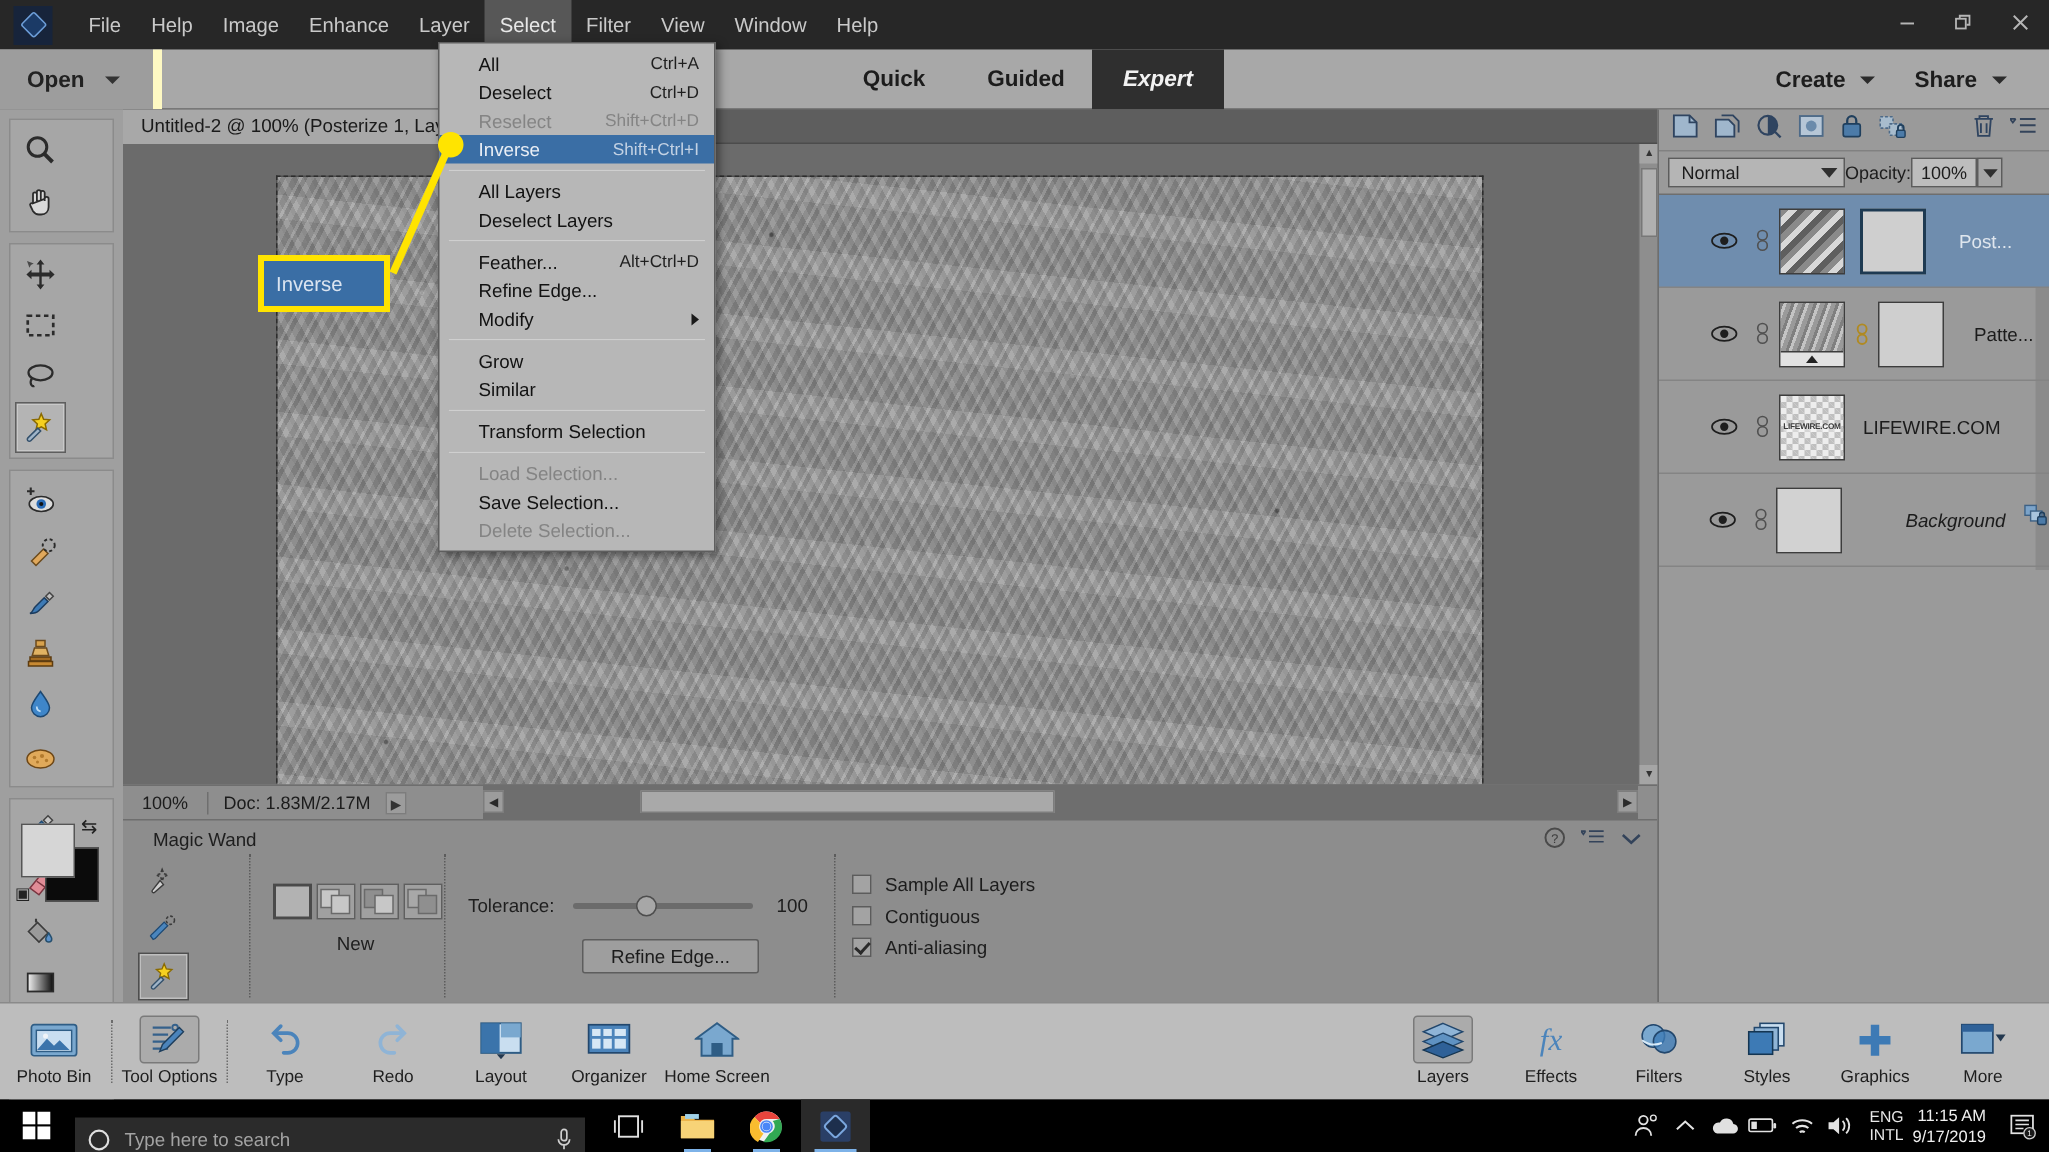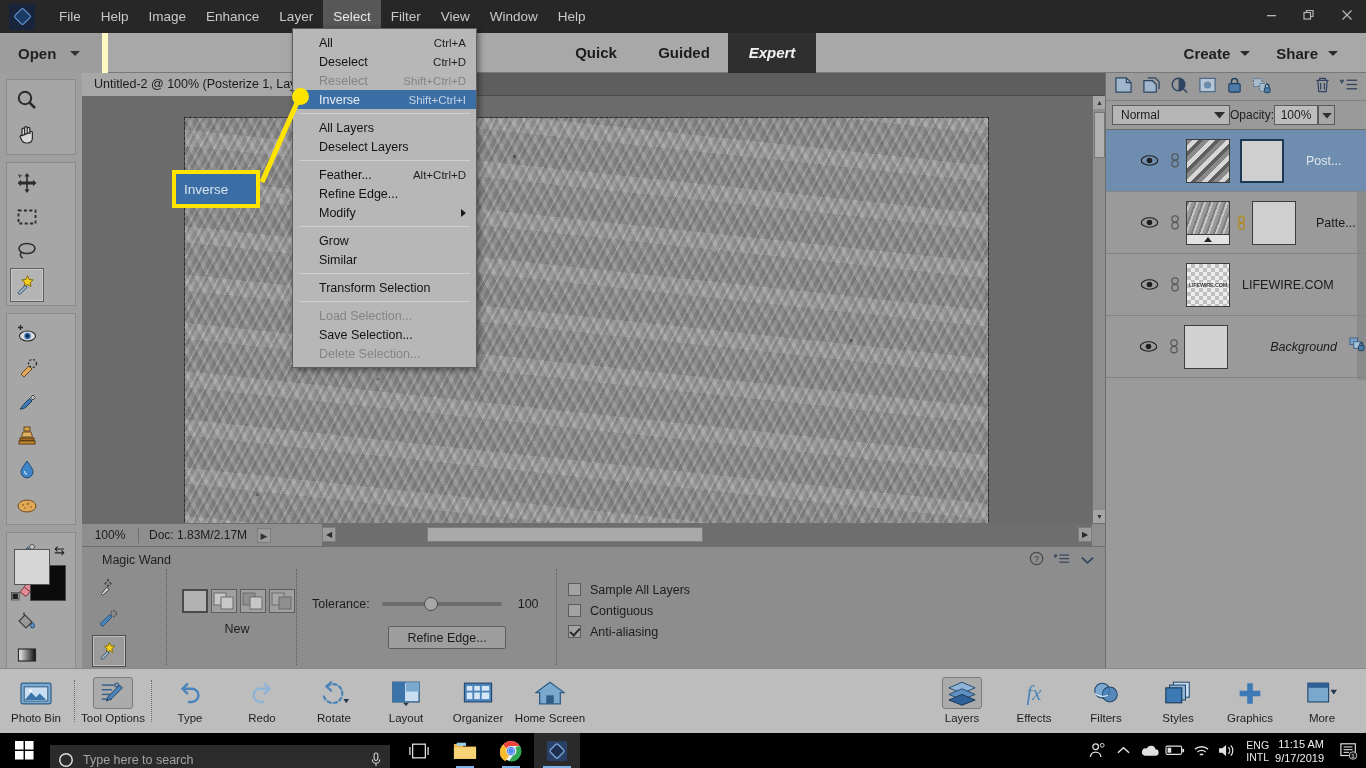--- a/index.html
+++ b/index.html
@@ -943,32 +943,20 @@
                 <path d="M23 9h-9a7 7 0 0 0 0 14h3"></path>
                 <polyline points="19,4 24,9 19,14"></polyline>
               </svg>
         </div>
           </div>
         <div class="ab-label">Redo</div>
       </div>
       <div class="ab-item">
         <div class="ab-icon">
             <div class="ab-icon-box">
-          <svg width="32" height="26" viewBox="0 0 34 27" fill="none" stroke="#4b84bb" stroke-width="2.4" stroke-linecap="round">
-                <path d="M10 6a10 10 0 1 1-4 10" stroke-dasharray="3.4 3.2"></path>
-                <polyline points="14,2 9,6.5 14,11"></polyline>
-                <polygon points="27,20 33,20 30,24.5" fill="#23384f" stroke="none"></polygon>
-              </svg>
-        </div>
-          </div>
-        <div class="ab-label">Rotate</div>
-      </div>
-      <div class="ab-item">
-        <div class="ab-icon">
-            <div class="ab-icon-box">
           <svg width="30" height="26" viewBox="0 0 32 27">
                 <rect x="2" y="2" width="28" height="21" fill="#c9def0" stroke="#2f5d85" stroke-width="1.4"></rect>
                 <rect x="2" y="2" width="13" height="21" fill="#3b74ab"></rect>
                 <rect x="16" y="2" width="14" height="10" fill="#7aa8cf"></rect>
                 <polygon points="13,24 19,24 16,27.5" fill="#23384f"></polygon>
               </svg>
         </div>
           </div>
         <div class="ab-label">Layout</div>
       </div>

